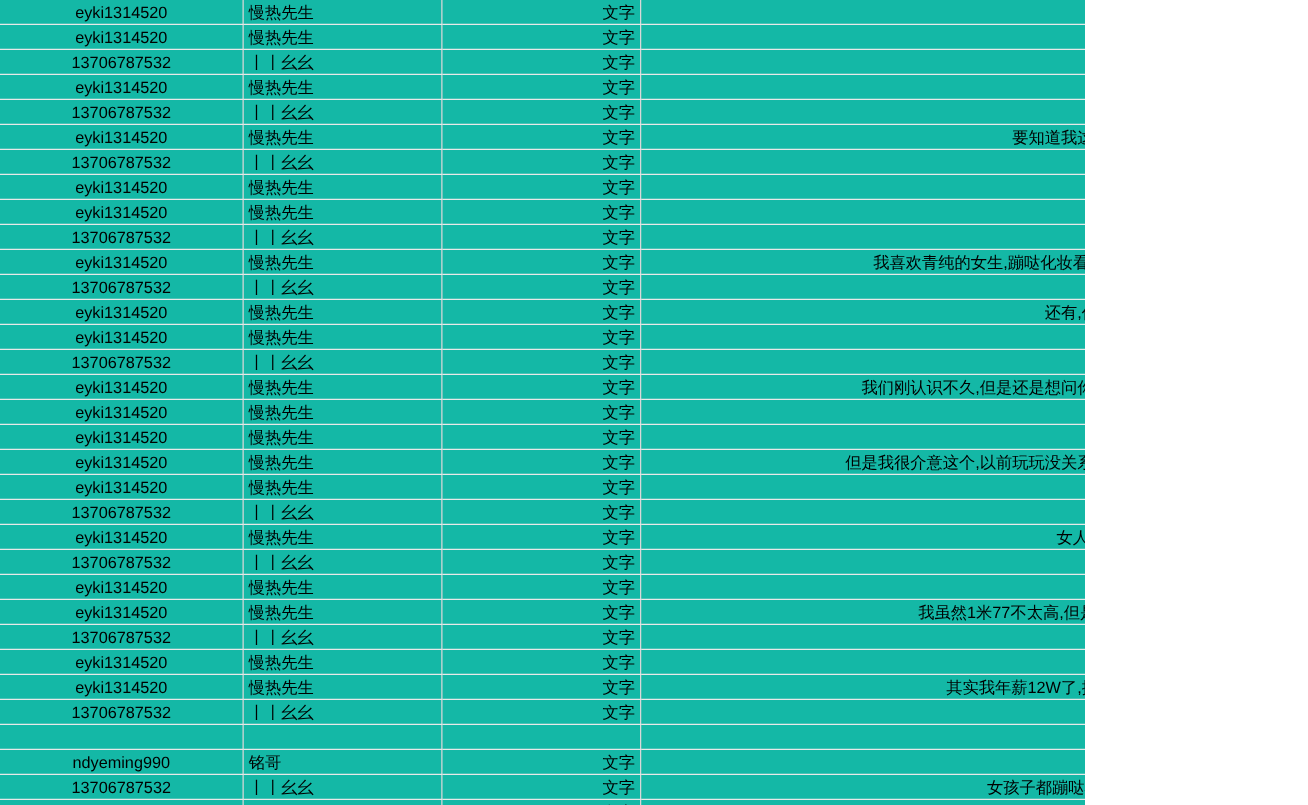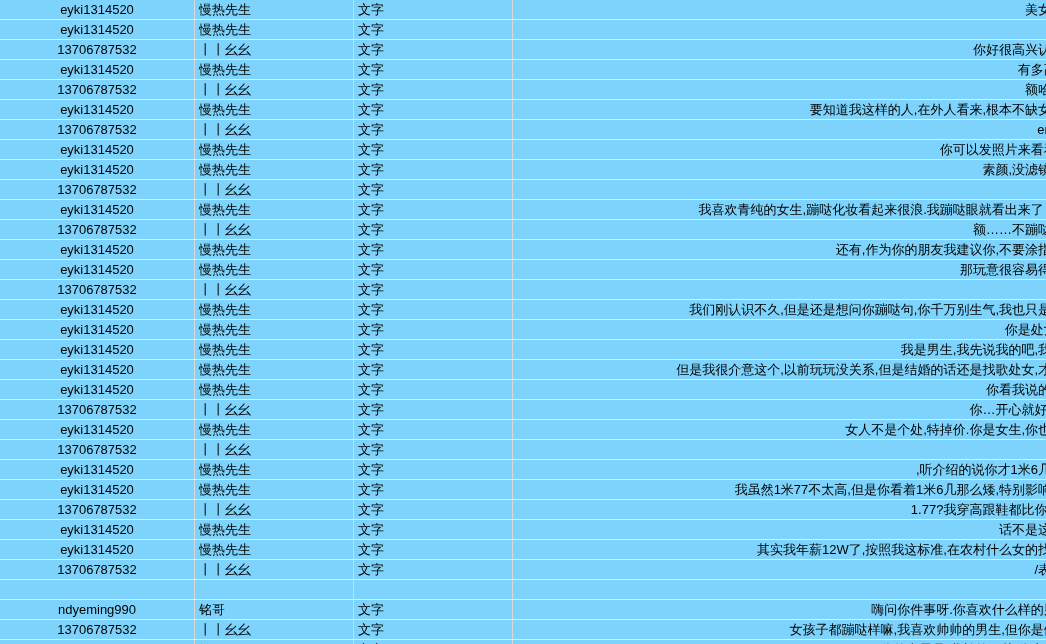--- a/index.html
+++ b/index.html
@@ -6,25 +6,25 @@
     margin: 0;
     padding: 0;
     background: #ffffff;
   }
   body {
     font-family: "Liberation Sans", sans-serif;
     font-size: 13px;
     color: #000000;
   }
   .sheet {
-    width: 1046px;
+    width: 868px;
     height: 644px;
     position: relative;
     overflow: hidden;
-    background: #7dd3fc;
+    background: #14b8a6;
   }
   table.grid {
     border-collapse: collapse;
     table-layout: fixed;
     width: 1046px;
   }
   table.grid td {
     border-right: 1px solid #d8d8d8;
     border-bottom: 1px solid #e8e8e8;
     height: 19px;
@@ -37,21 +37,21 @@
   }
   td.c-id {
     width: 186px;
     text-align: center;
   }
   td.c-name {
     width: 150px;
   }
   td.c-type {
     width: 150px;
-    text-align: left;
+    text-align: right;
     padding-left: 13px;
   }
   td.c-msg {
     width: 560px;
     text-align: right;
     padding-right: 6px;
     border-right: none;
   }
   tr.blank td {
     height: 19px;

